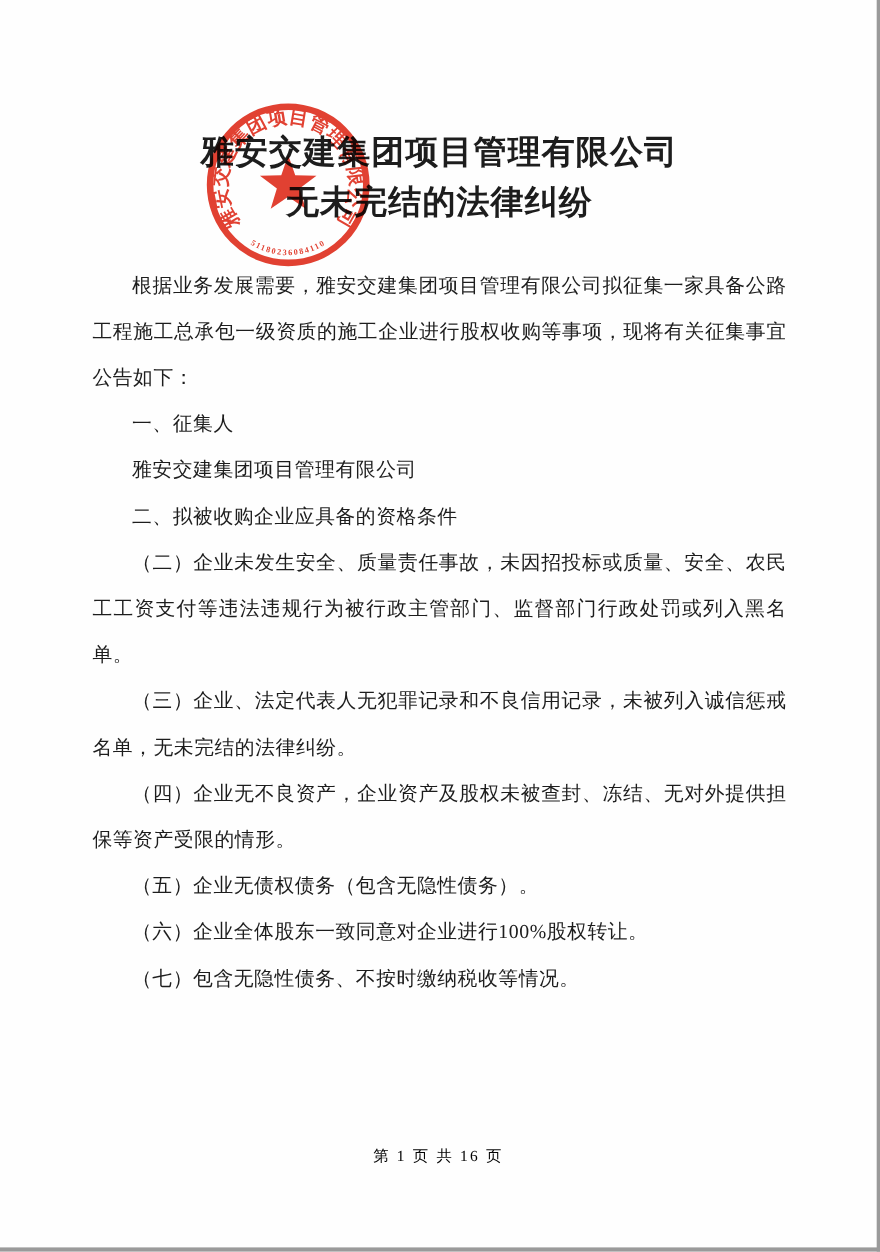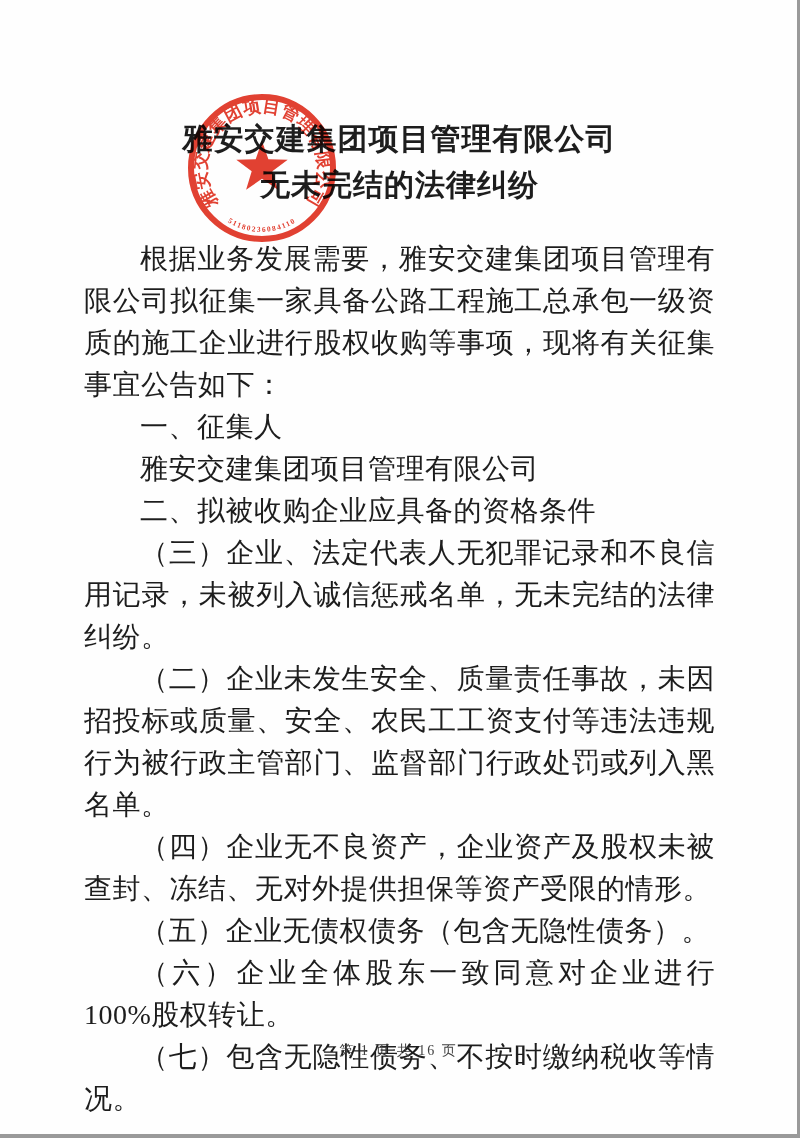--- a/index.html
+++ b/index.html
@@ -20,38 +20,38 @@
     text-align: center;
     font-size: 30px;
     font-weight: bold;
     line-height: 46px;
     letter-spacing: 1px;
     margin: 0 0 30px 0;
     position: relative;
     z-index: 1;
   }
   .bodytext {
-    font-size: 28px;
+    font-size: 18px;
     line-height: 42px;
     letter-spacing: 0.5px;
     margin: 0;
     text-align: justify;
     text-indent: 2em;
     position: relative;
     z-index: 1;
   }
   .heading { font-weight: normal; }
   .footer {
     position: absolute;
     left: 0; right: 0;
     top: 1042px;
     text-align: center;
     font-size: 14px;
     letter-spacing: 2px;
-    color: #404040;
+    color: #000000;
     z-index: 1;
   }
   .stamp {
     position: absolute;
     left: 182px;
     top: 88px;
     width: 160px;
     height: 160px;
     z-index: 2;
     mix-blend-mode: multiply;
@@ -84,22 +84,22 @@
 
   <h1 class="title">
     <span>雅安交建集团项目管理有限公司</span><br>
     <span>无未完结的法律纠纷</span>
   </h1>
 
   <p class="bodytext">根据业务发展需要，雅安交建集团项目管理有限公司拟征集一家具备公路工程施工总承包一级资质的施工企业进行股权收购等事项，现将有关征集事宜公告如下：</p>
   <p class="bodytext heading">一、征集人</p>
   <p class="bodytext">雅安交建集团项目管理有限公司</p>
   <p class="bodytext heading">二、拟被收购企业应具备的资格条件</p>
+  <p class="bodytext">（二）企业未发生安全、质量责任事故，未因招投标或质量、安全、农民工工资支付等违法违规行为被行政主管部门、监督部门行政处罚或列入黑名单。</p>
   <p class="bodytext">（三）企业、法定代表人无犯罪记录和不良信用记录，未被列入诚信惩戒名单，无未完结的法律纠纷。</p>
-  <p class="bodytext">（二）企业未发生安全、质量责任事故，未因招投标或质量、安全、农民工工资支付等违法违规行为被行政主管部门、监督部门行政处罚或列入黑名单。</p>
   <p class="bodytext">（四）企业无不良资产，企业资产及股权未被查封、冻结、无对外提供担保等资产受限的情形。</p>
   <p class="bodytext">（五）企业无债权债务（包含无隐性债务）。</p>
   <p class="bodytext">（六）企业全体股东一致同意对企业进行100%股权转让。</p>
   <p class="bodytext">（七）包含无隐性债务、不按时缴纳税收等情况。</p>
 
   <div class="footer">第 1 页 共 16 页</div>
 
 </div>
 
 </body></html>

